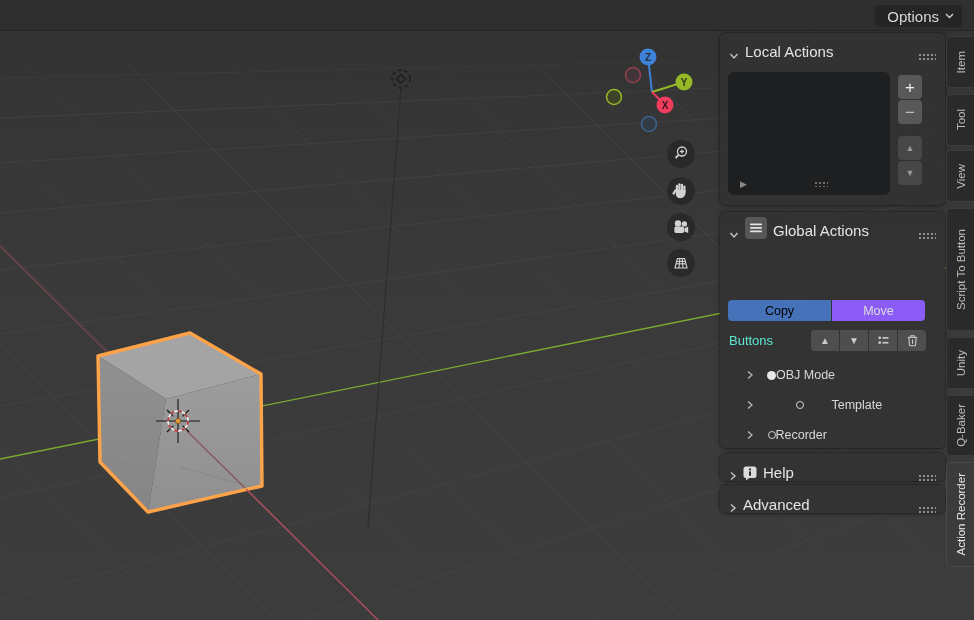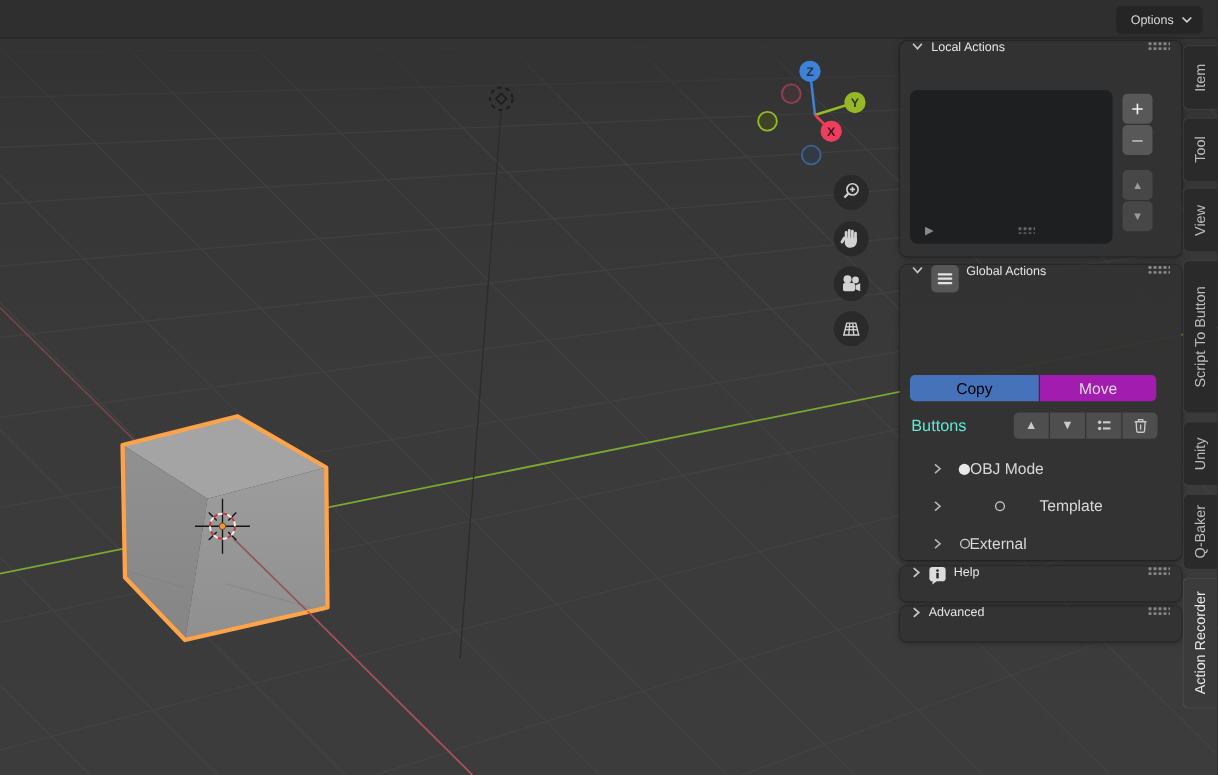--- a/index.html
+++ b/index.html
@@ -1,35 +1,35 @@
 <!DOCTYPE html>
 <html><head>
 <meta charset="utf-8">
 <style>
   html,body{margin:0;padding:0;background:#222;}
   #page{position:relative;width:974px;height:620px;overflow:hidden;font-family:"Liberation Sans",sans-serif;background:#3a3a3a;}
   #vp{position:absolute;left:0;top:0;}
   #topbar{position:absolute;left:0;top:0;width:974px;height:30px;background:#2f2f2f;border-bottom:1px solid rgba(0,0,0,0.18);}
-  .opt-btn{position:absolute;right:12px;top:5px;height:22px;padding:0 8px 0 12px;background:#252525;border-radius:4px;display:flex;align-items:center;gap:6px;color:#d8d8d8;font-size:10px;}
+  .opt-btn{position:absolute;right:12px;top:5px;height:22px;padding:0 8px 0 12px;background:#252525;border-radius:4px;display:flex;align-items:center;gap:6px;color:#d8d8d8;font-size:15px;}
   .panel{position:absolute;left:720px;width:225px;background:rgba(51,51,51,0.97);border-radius:6px;box-shadow:0 0 0 1px rgba(0,0,0,0.18),0 1px 5px rgba(0,0,0,0.35);}
-  .phead{display:flex;align-items:flex-start;height:27px;padding:0 9px;gap:6px;color:#e4e4e4;font-size:10px;}
+  .phead{display:flex;align-items:flex-end;height:27px;padding:0 9px;gap:6px;color:#e4e4e4;font-size:15px;}
   .grip{width:18px;height:7px;margin-left:auto;background-image:radial-gradient(circle,#8e8e8e 1px,transparent 1.4px);background-size:4px 4px;}
   .chev{flex:0 0 auto;display:flex;}
   #p-local{top:33px;height:172px;}
   .listbox{position:absolute;left:8px;top:39px;width:162px;height:123px;background:#1e1f21;border-radius:6px;}
   .lb-play{position:absolute;left:12px;bottom:6px;color:#8a8a8a;font-size:9px;}
   .lb-grip{position:absolute;left:86px;bottom:8px;width:14px;height:6px;background-image:radial-gradient(circle,#6e6e6e 1px,transparent 1.3px);background-size:4px 4px;}
   .sq-btn{position:absolute;left:178px;width:24px;height:24px;border-radius:4px;background:#585858;display:flex;align-items:center;justify-content:center;color:#efefef;font-size:17px;line-height:1;}
   .sq-btn.dim{background:#474747;color:#9a9a9a;font-size:9px;}
   #p-global{top:212px;height:236px;}
   .burger{width:22px;height:22px;background:#575757;border-radius:4px;display:flex;align-items:center;justify-content:center;}
   .bigbtn{position:absolute;left:8px;top:38px;width:197px;height:44px;background:#4e4e4e;border-radius:5px;display:flex;align-items:center;justify-content:center;color:#e8e8e8;font-size:12.5px;}
   .seg{position:absolute;top:88px;height:21px;display:flex;align-items:center;justify-content:center;font-size:12.5px;}
   #seg-copy{left:8px;width:103px;background:#4572b8;color:#000000;border-radius:4px 0 0 4px;}
-  #seg-move{left:112px;width:93px;background:#a21caf;color:#dcdcdc;border-radius:0 4px 4px 0;}
+  #seg-move{left:112px;width:93px;background:#8b5cf6;color:#dcdcdc;border-radius:0 4px 4px 0;}
   .btnrow-label{position:absolute;left:9px;top:118px;height:21px;display:flex;align-items:center;color:#5eead4;font-size:13px;}
   .btngroup{position:absolute;left:91px;top:118px;width:115px;height:21px;display:flex;gap:1px;}
   .btngroup .gb{flex:1;background:#4e4e4e;display:flex;align-items:center;justify-content:center;color:#cbcbcb;font-size:10px;}
   .btngroup .gb:first-child{border-radius:4px 0 0 4px;}
   .btngroup .gb:last-child{border-radius:0 4px 4px 0;}
   .arow{position:absolute;left:0;width:225px;height:22px;display:flex;align-items:center;}
   .arow .rchev{margin-left:26px;display:flex;}
   .radio{border-radius:50%;margin-left:13px;box-sizing:border-box;}
   .radio.full{width:9px;height:9px;background:#e8e8e8;}
   .radio.open{width:8px;height:8px;border:1.3px solid #cfcfcf;margin-left:13.5px;}
@@ -285,21 +285,21 @@
           <path d="M2 1.5 L6 5 L2 8.5" stroke="#b5b5b5" stroke-width="1.3" fill="none"></path>
         </svg>
       <span class="radio open"></span>
       <span class="albl">Template</span>
     </div>
     <div class="arow" style="top:212px;">
       <svg class="rchev" width="8" height="10">
           <path d="M2 1.5 L6 5 L2 8.5" stroke="#b5b5b5" stroke-width="1.3" fill="none"></path>
         </svg>
       <span class="radio open"></span>
-      <span class="albl">External</span>
+      <span class="albl">Recorder</span>
     </div>
   </div>
 
   <div class="panel" id="p-adv">
     <div class="phead">
       <svg class="chev" width="8" height="10">
           <path d="M2 1.5 L6 5 L2 8.5" stroke="#c5c5c5" stroke-width="1.4" fill="none"></path>
         </svg>
       <span>Advanced</span>
       <span class="grip"></span>

